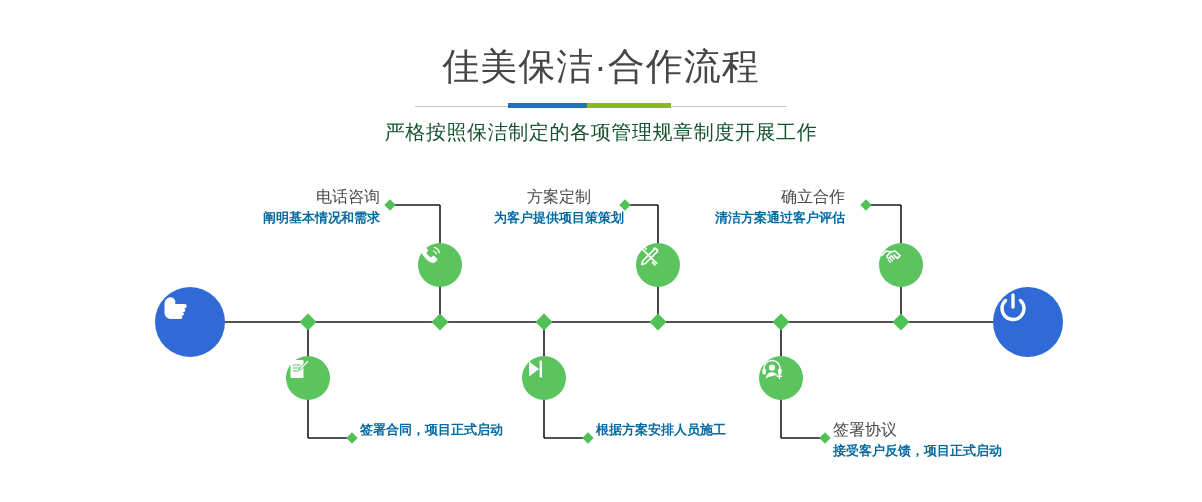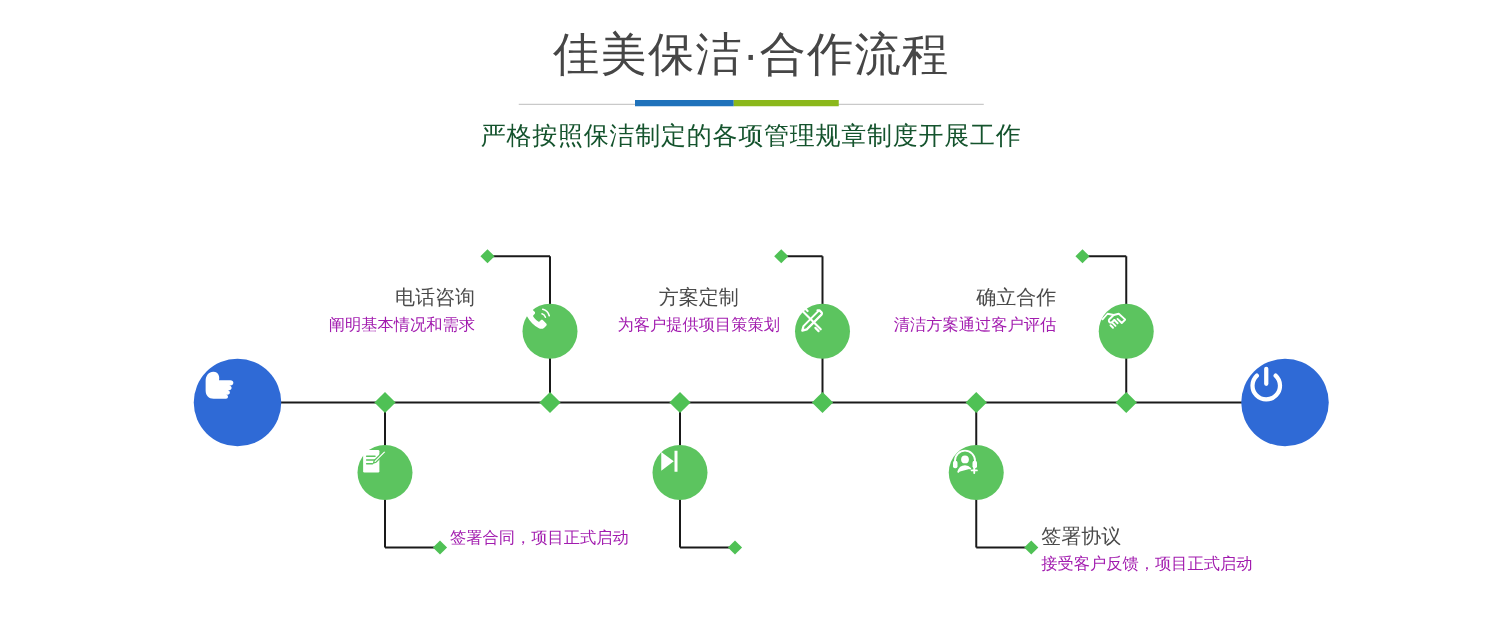--- a/index.html
+++ b/index.html
@@ -24,21 +24,21 @@
   
   .header {
     position: absolute;
     left: 0;
     top: 0;
     width: 1202px;
     text-align: center;
   }
   .page-title {
     margin: 0;
-    padding-top: 21px;
+    padding-top: 44px;
     font-size: 37px;
     line-height: 46px;
     font-weight: 400;
     color: #464646;
     letter-spacing: 1px;
   }
   .divider {
     position: relative;
     width: 372px;
     height: 10px;
@@ -121,25 +121,25 @@
   }
   .node-title {
     font-size: 16px;
     line-height: 21px;
     color: #4a4a4a;
     font-weight: 400;
   }
   .node-desc {
     font-size: 13px;
     line-height: 20px;
-    color: #a21caf;
-    font-weight: 400;
+    color: #0369a1;
+    font-weight: 700;
     padding-top: 1px;
   }
-  .node-text.top { text-align: right; margin-top: 42px; }
+  .node-text.top { text-align: right; }
   .node-text.bottom { text-align: left; }
 </style>
 </head>
 <body>
 
 <div id="stage">
 
   <div class="header">
     <h1 class="page-title">佳美保洁·合作流程</h1>
     <div class="divider">
@@ -263,20 +263,21 @@
       <div class="node-desc">签署合同，项目正式启动</div>
     </div>
 
     <div class="node-icon" style="left:522px; top:356px;">
       <svg width="26" height="26" viewBox="0 0 26 26">
         <path fill="#ffffff" d="M7 5.5l10 7.5-10 7.5z"></path>
         <rect x="17.6" y="4.6" width="2.4" height="16.8" fill="#ffffff"></rect>
       </svg>
     </div>
     <div class="node-text bottom" style="left:596px; top:419px;">
+      <div class="node-desc">根据方案安排人员施工</div>
     </div>
 
     <div class="node-icon" style="left:759px; top:356px;">
       <svg width="27" height="27" viewBox="0 0 27 27">
         <g stroke="#ffffff" stroke-width="1.5" fill="none" stroke-linecap="round">
           <path d="M5 14.5v-2a8 8 0 0 1 16 0v2"></path>
           <rect x="3.4" y="12.6" width="3.6" height="6" rx="1.6" fill="#ffffff" stroke="none"></rect>
           <rect x="19" y="12.6" width="3.6" height="6" rx="1.6" fill="#ffffff" stroke="none"></rect>
           <circle cx="13" cy="11.5" r="3.1" fill="#ffffff" stroke="none"></circle>
           <path d="M7.6 21.5c.9-3 3-4.6 5.4-4.6 1.6 0 3.1.7 4.2 2" fill="#ffffff" stroke="none"></path>

